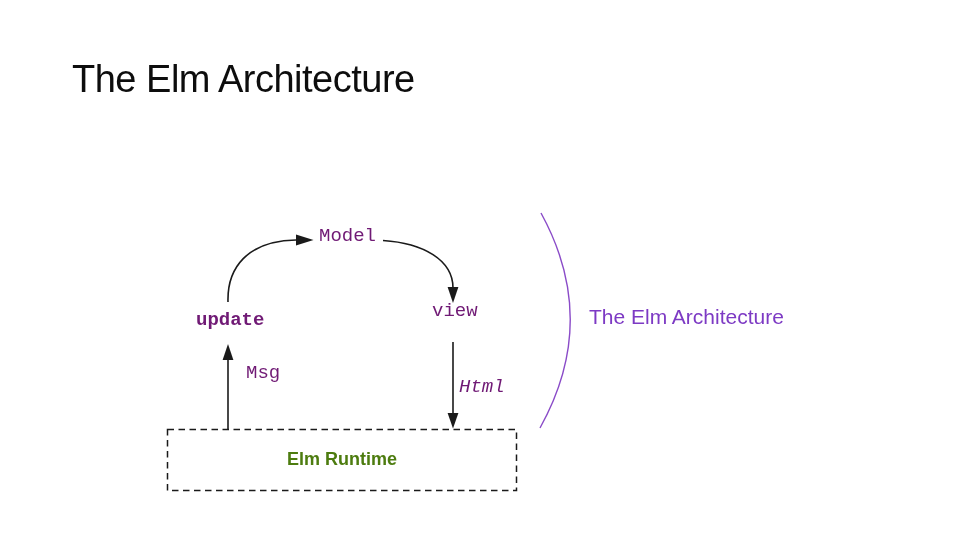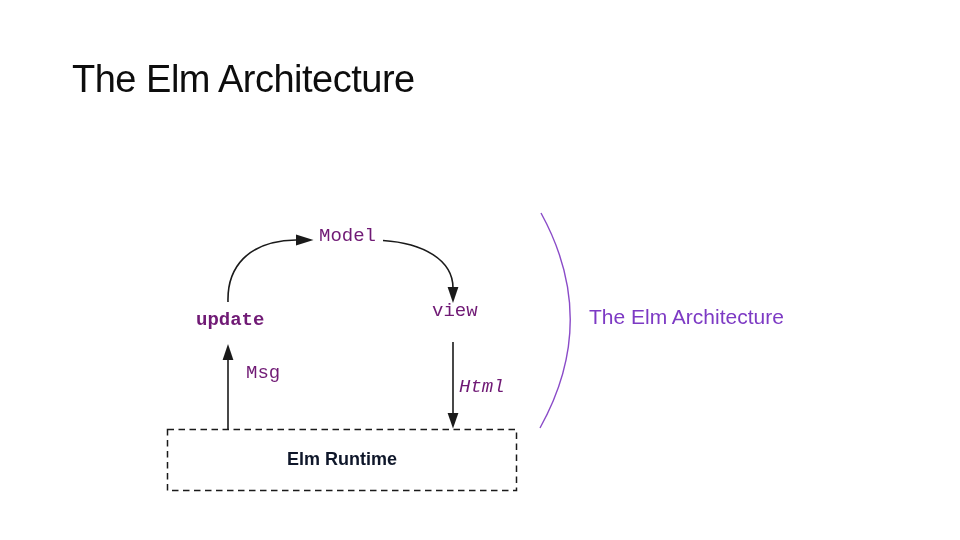--- a/index.html
+++ b/index.html
@@ -35,21 +35,21 @@
   .html-label   { left: 459px; top: 378px; font-style: italic; }
   .runtime-label-wrap {
     left: 167px; top: 429px;
     width: 350px; height: 61px;
     display: flex; align-items: center; justify-content: center;
   }
   .runtime-label {
     font-family: "Liberation Sans", sans-serif;
     font-weight: bold;
     font-size: 18px;
-    color: #0f172a;
+    color: #4d7c0f;
     white-space: nowrap;
   }
   .side-caption {
     left: 589px; top: 306px;
     font-size: 21px;
     line-height: 1;
     color: #7d3ac4;
     font-family: "Liberation Sans", sans-serif;
     white-space: nowrap;
   }

